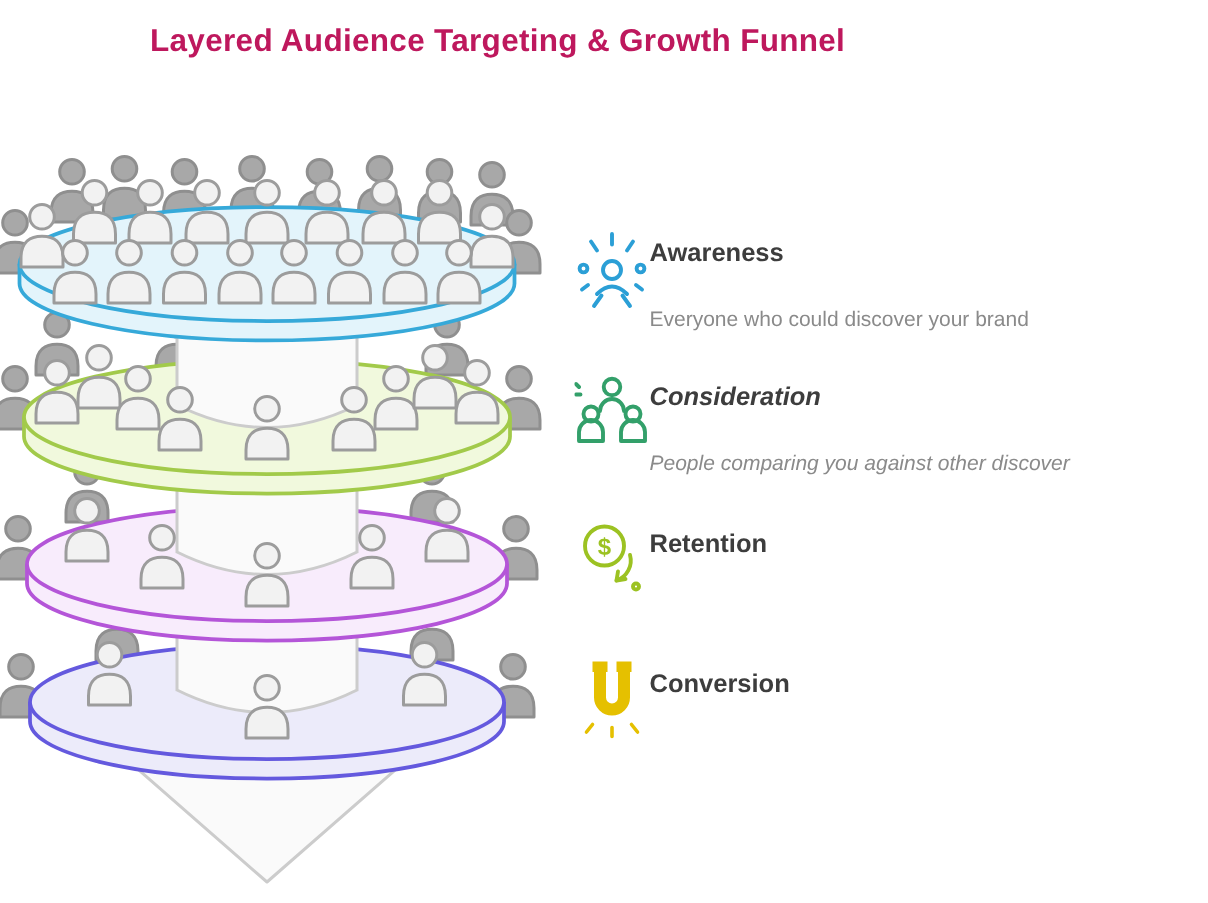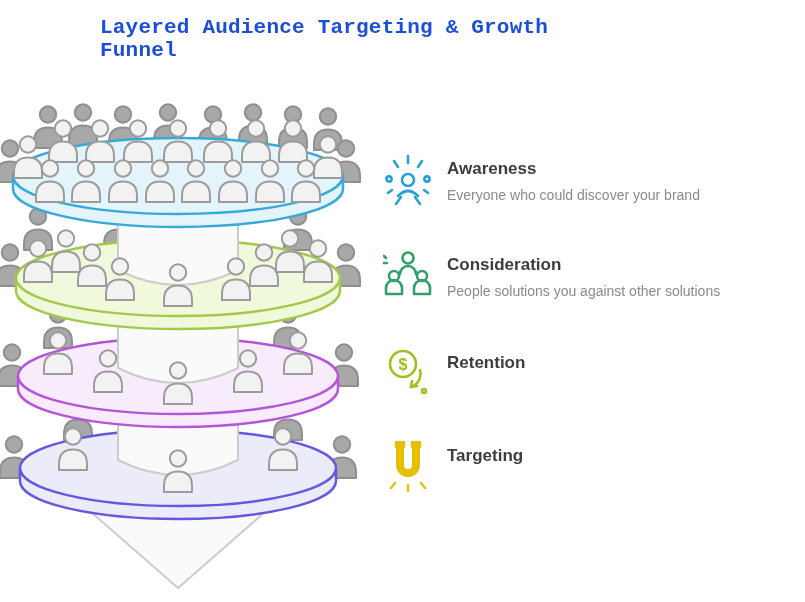--- a/index.html
+++ b/index.html
@@ -2,30 +2,30 @@
 <html><head>
 <meta charset="utf-8">
 <style>
   html,body{margin:0;padding:0;background:#ffffff;}
   .canvas{
     position:relative;width:805px;height:602px;background:#ffffff;
     font-family:"Liberation Sans", sans-serif;overflow:hidden;
   }
   .page-title{
     position:absolute;left:100px;top:16px;width:480px;
-    font-size:21px;font-weight:bold;color:#1d4ed8;letter-spacing:.2px;font-family:Liberation Mono, monospace;
+    font-size:21px;font-weight:bold;color:#be185d;letter-spacing:.2px;
   }
   .diagram{position:absolute;left:0;top:0;}
-  .legend-entry{position:absolute;left:383px;display:flex;gap:14px;width:410px;}
+  .legend-entry{position:absolute;left:383px;display:flex;width:410px;}
   .legend-entry .icon-box{flex:0 0 50px;height:56px;}
   .legend-entry .icon-box svg{display:block;}
   .legend-text{padding-top:9px;}
   .legend-title{font-size:17px;font-weight:bold;color:#3d3d3d;line-height:1.2;}
-  .legend-desc{font-size:14px;color:#8a8a8a;line-height:1.45;margin-top:6px;max-width:360px;}
-  .e1{top:150px;} .e2{top:246px;} .e3{top:344px;} .e4{top:437px;}
+  .legend-desc{font-size:14px;color:#8a8a8a;line-height:1.45;margin-top:23px;max-width:360px;}
+  .e1{top:150px;} .e2{top:246px;font-style:italic;} .e3{top:344px;} .e4{top:437px;}
 </style>
 </head>
 <body>
 
 <div class="canvas">
 
   <div class="page-title">Layered Audience Targeting &amp; Growth Funnel</div>
 
   <svg class="diagram" width="805" height="602" viewBox="0 0 805 602" id="funnel-svg">
       <defs>
@@ -145,21 +145,21 @@
         <path d="M17,28 a8,8 0 0 1 16,0"></path>
         <circle cx="11" cy="30" r="5"></circle>
         <path d="M3,48 v-6 a8,8 0 0 1 16,0 v6 z"></path>
         <circle cx="39" cy="30" r="5"></circle>
         <path d="M31,48 v-6 a8,8 0 0 1 16,0 v6 z"></path>
         <path d="M3,12 l-2,-2 M4,17 h-3"></path>
       </svg>
     </div>
     <div class="legend-text">
       <div class="legend-title">Consideration</div>
-      <div class="legend-desc">People solutions you against other solutions</div>
+      <div class="legend-desc">People comparing you against other discover</div>
     </div>
   </div>
 
   <div class="legend-entry e3">
     <div class="icon-box" style="color: rgb(156, 194, 34);">
       <svg width="50" height="56" viewBox="0 0 50 56" fill="none" stroke="currentColor" stroke-width="2.6" stroke-linecap="round">
         <circle cx="20" cy="20" r="13"></circle>
         <text x="20" y="26" text-anchor="middle" font-size="16" font-weight="bold" fill="currentColor" stroke="none" font-family="Liberation Sans, sans-serif">$</text>
         <path d="M37,26 a14,14 0 0 1 -9,17"></path>
         <path d="M28,43 l6,-1 M28,43 l1,-6"></path>
@@ -174,17 +174,17 @@
   <div class="legend-entry e4">
     <div class="icon-box" style="color: rgb(229, 192, 0);">
       <svg width="50" height="56" viewBox="0 0 50 56" fill="none" stroke="currentColor" stroke-linecap="round">
         <path d="M17,9 v19 a8,8 0 0 0 16,0 v-19" stroke-width="8"></path>
         <rect x="12" y="4" width="10" height="7" fill="currentColor" stroke="none"></rect>
         <rect x="28" y="4" width="10" height="7" fill="currentColor" stroke="none"></rect>
         <path d="M12,46 l-4,5 M38,46 l4,5 M25,48 v6" stroke-width="2.4"></path>
       </svg>
     </div>
     <div class="legend-text">
-      <div class="legend-title">Targeting</div>
+      <div class="legend-title">Conversion</div>
     </div>
   </div>
 
 </div>
 
 </body></html>

